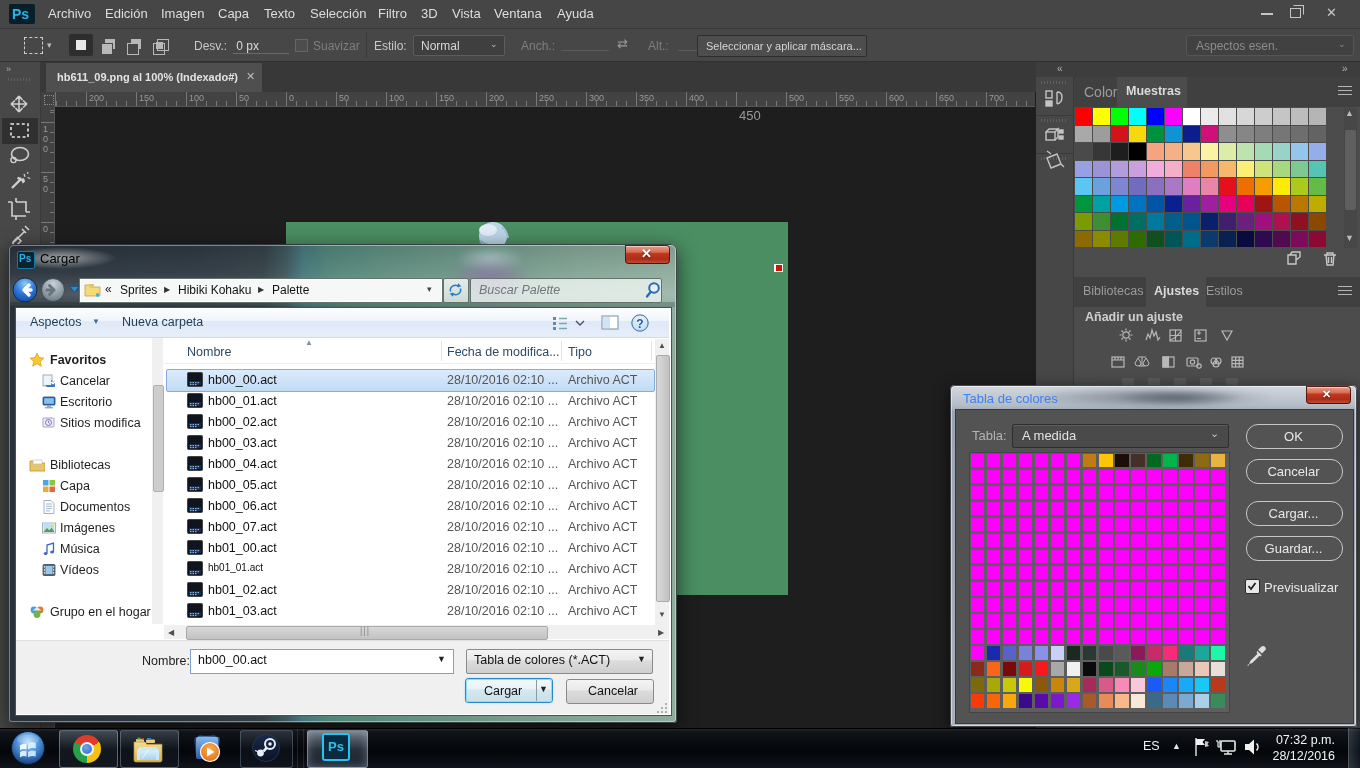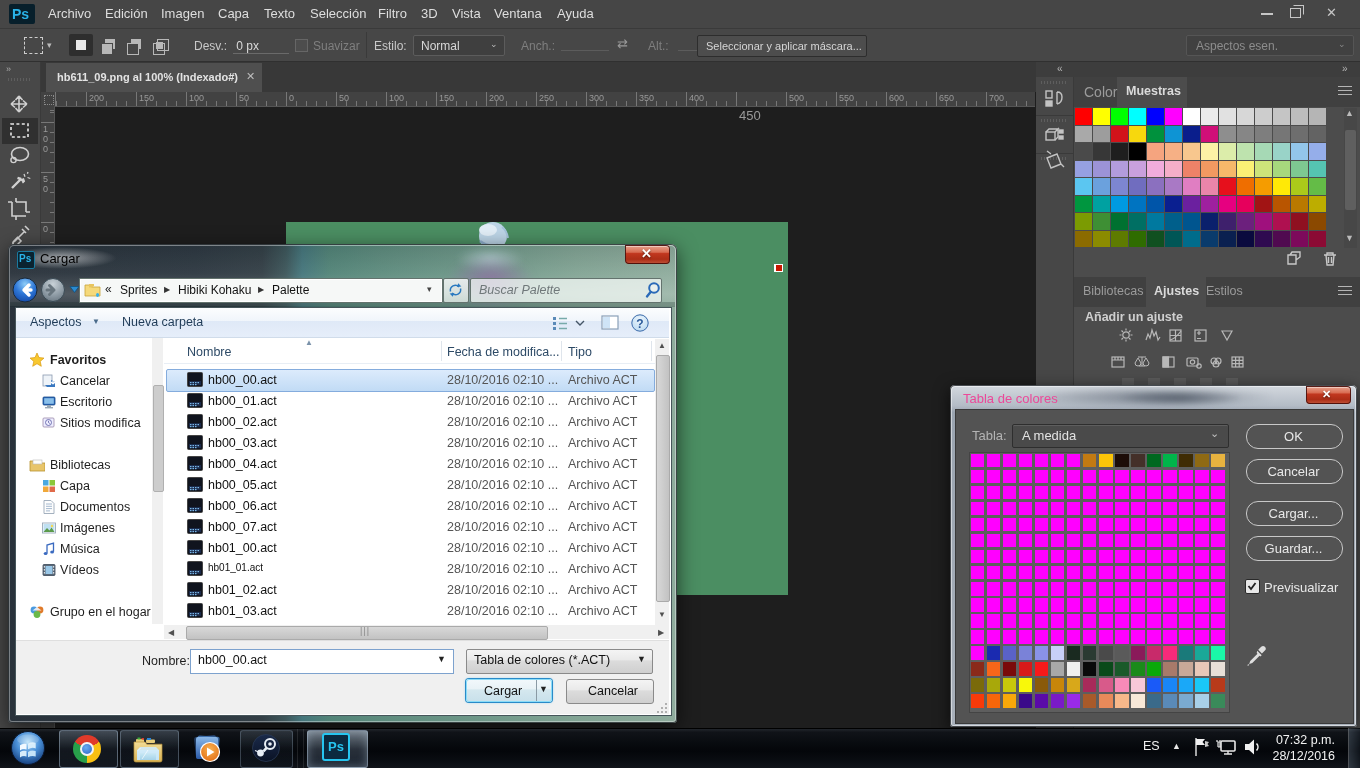--- a/index.html
+++ b/index.html
@@ -695,21 +695,21 @@
         <rect x="9" y="9" width="2" height="2"></rect>
         <rect x="5" y="9" width="2" height="2"></rect>
         <rect x="1" y="9" width="2" height="2"></rect>
       </g>
     </svg>
     <div class="a" style="left:950px;top:385px;width:407px;height:342px;border-radius:5px 5px 3px 3px;
 background:linear-gradient(180deg,#d4d9df 0%,#b4bcc6 6%,#9aa4b0 8%,#a8b0ba 100%);
 box-shadow:0 4px 16px rgba(0,0,0,0.65), inset 0 0 0 1px rgba(30,35,40,0.8), inset 0 0 0 2px rgba(255,255,255,0.5);"></div>
 <div class="a" style="left:1030px;top:387px;width:240px;height:20px;background:radial-gradient(ellipse, rgba(55,65,80,0.55), rgba(55,65,80,0) 75%);filter:blur(3px)"></div>
 <div class="a" style="left:1120px;top:390px;width:120px;height:16px;background:radial-gradient(ellipse, rgba(45,55,70,0.5), rgba(45,55,70,0) 75%);filter:blur(2px)"></div>
-<div class="t" style="left:963px;top:391px;font-size:13px;color:#ec4899">Tabla de colores</div>
+<div class="t" style="left:963px;top:391px;font-size:13px;color:#3b82f6">Tabla de colores</div>
 <div class="a" style="left:1306px;top:386px;width:45px;height:18px;border-radius:0 4px 4px 4px;
 background:linear-gradient(180deg,#e8a894 0%,#d96c52 38%,#c1371f 45%,#ad2e17 75%,#c1563c 100%);
 box-shadow:inset 0 0 0 1px rgba(70,10,5,0.9), inset 0 1px 0 1px rgba(255,255,255,0.45);"></div>
 <div class="t" style="left:1322px;top:388px;font-size:11px;font-weight:bold;color:#fff;text-shadow:0 1px 2px rgba(0,0,0,0.6)">✕</div>
 <div class="a" style="left:955px;top:409px;width:397px;height:313px;background:#535353;border:1px solid #3a3a3a"></div>
 <div class="t" style="left:972px;top:428px;font-size:13px;color:#b4b4b4">Tabla:</div>
 <div class="a" style="left:1012px;top:424px;width:215px;height:22px;background:#4a4a4a;border:1px solid #2e2e2e;box-shadow:inset 0 1px 0 #5e5e5e;border-radius:2px"></div>
 <div class="t" style="left:1022px;top:428px;font-size:13px;color:#e2e2e2">A medida</div>
 <div class="t" style="left:1210px;top:427px;font-size:11px;color:#c0c0c0">⌄</div>
 <div class="a" style="left:1246px;top:424px;width:95px;height:23px;border:1px solid #c8c8c8;border-radius:12px"></div>

